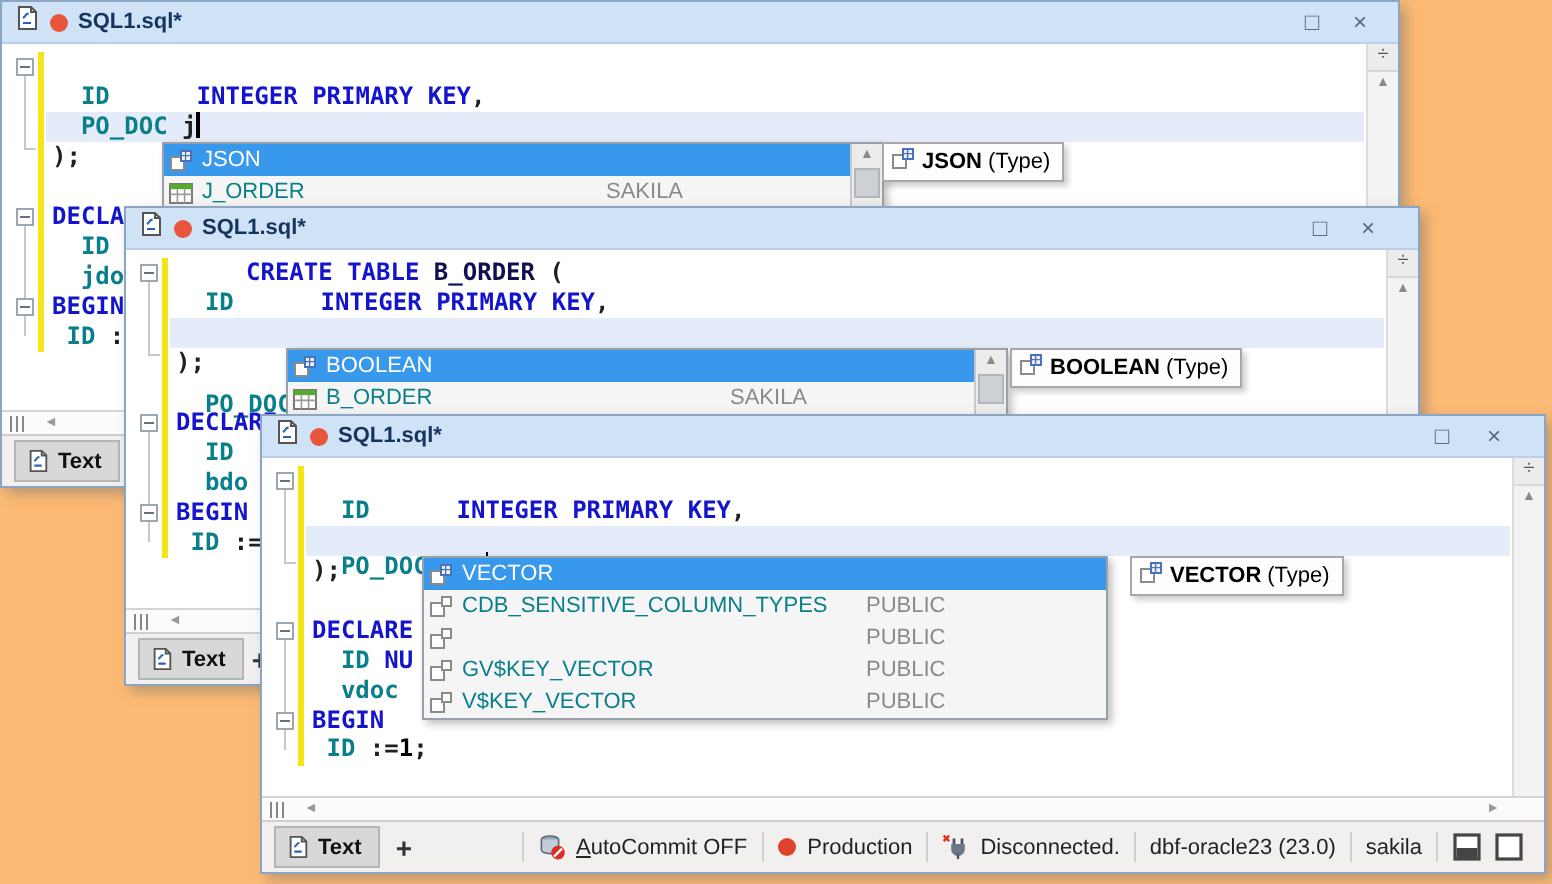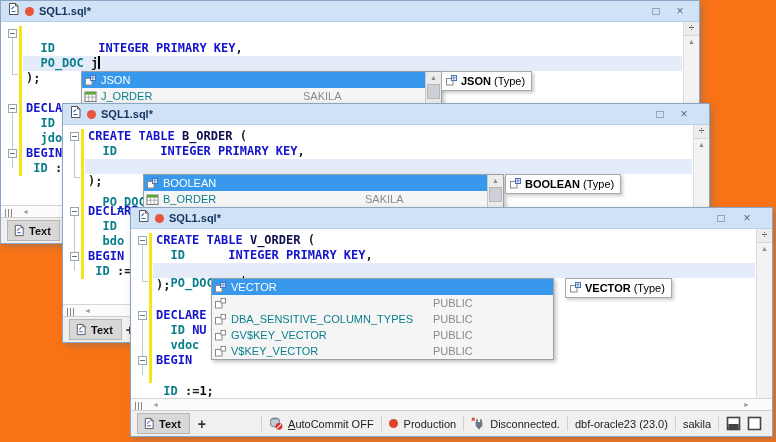--- a/index.html
+++ b/index.html
@@ -1,16 +1,16 @@
 <!DOCTYPE html>
 <html><head>
 <meta charset="utf-8">
 <style>
   html,body{margin:0;padding:0;background:#fff;}
-  #screen{position:relative;width:776px;height:442px;background:#f97316;overflow:hidden;
+  #screen{position:relative;width:776px;height:442px;background:#fdba74;overflow:hidden;
           font-family:"Liberation Sans","DejaVu Sans",sans-serif;}
   .win{position:absolute;background:#fff;border:1px solid #8aa6c4;
        box-shadow:3px 3px 6px rgba(110,110,110,.45);box-sizing:border-box;}
   .titlebar{position:absolute;left:0;right:0;top:0;height:21px;background:#cfe2f6;
             border-bottom:1px solid #b9d0e8;display:flex;align-items:center;padding-left:6px;box-sizing:border-box;}
   .title-text{font-size:11px;font-weight:bold;color:#16335e;margin-left:5px;}
   .mod-dot{width:9px;height:9px;border-radius:50%;background:#e8543c;margin-left:5px;flex:0 0 auto;}
   .winbtn{position:absolute;top:2px;width:18px;height:16px;text-align:center;font-size:12px;
           color:#5a6a7a;line-height:16px;cursor:default;}
   
@@ -165,21 +165,21 @@
           </svg></span>
       <span class="mod-dot"></span>
       <span class="title-text">SQL1.sql*</span>
       <span class="winbtn" style="right:40px;">□</span>
       <span class="winbtn" style="right:16px;">×</span>
     </div>
     <div class="chg-bar" style="top:25px;height:150px;"></div>
     <div class="cur-line" style="top:55px;"></div>
     <div class="fold-guide" style="top:37px;height:36px;"></div>
     <div class="fold-guide2" style="top:112px;height:55px;"></div>
-    <div class="code-line" style="top:25px;"><span class="tk-kw">CREATE TABLE </span><span class="tk-tbl">B_ORDER</span><span class="tk-pl"> (</span></div>
+    <div class="code-line" style="top:25px;margin-left:35px;"><span class="tk-kw">CREATE TABLE </span><span class="tk-tbl">B_ORDER</span><span class="tk-pl"> (</span></div>
     <div class="code-line" style="top:40px;"><span class="tk-id">  ID</span><span class="tk-pl">      </span><span class="tk-kw">INTEGER PRIMARY KEY</span><span class="tk-pl">,</span></div>
     <div class="code-line" style="top:55px;margin-top:36px;"><span class="tk-id">  PO_DOC</span><span class="tk-pl"> bo</span><span class="caret"></span></div>
     <div class="code-line" style="top:70px;"><span class="tk-pl">);</span></div>
     <div class="code-line" style="top:100px;"><span class="tk-kw">DECLARE</span></div>
     <div class="code-line" style="top:115px;"><span class="tk-id">  ID</span></div>
     <div class="code-line" style="top:130px;"><span class="tk-id">  bdo</span></div>
     <div class="code-line" style="top:145px;"><span class="tk-kw">BEGIN</span></div>
     <div class="code-line" style="top:160px;"><span class="tk-id"> ID</span><span class="tk-pl"> :=</span><span class="tk-num">1</span></div>
     <div class="fold-box" style="top:28px;"></div>
     <div class="fold-box" style="top:103px;"></div>
@@ -254,29 +254,28 @@
           </svg></span>
       <span class="mod-dot"></span>
       <span class="title-text">SQL1.sql*</span>
       <span class="winbtn" style="right:42px;">□</span>
       <span class="winbtn" style="right:16px;">×</span>
     </div>
     <div class="chg-bar" style="top:25px;height:150px;"></div>
     <div class="cur-line" style="top:55px;"></div>
     <div class="fold-guide" style="top:37px;height:36px;"></div>
     <div class="fold-guide2" style="top:112px;height:55px;"></div>
-    <div class="code-line" style="top:25px;"><span class="tk-kw">CREATE TABLE </span><span class="tk-tbl">V_ORDER</span><span class="tk-pl"> (</span></div>
     <div class="code-line" style="top:40px;"><span class="tk-id">  ID</span><span class="tk-pl">      </span><span class="tk-kw">INTEGER PRIMARY KEY</span><span class="tk-pl">,</span></div>
     <div class="code-line" style="top:68px;"><span class="tk-id">  PO_DOC</span><span class="tk-pl"> vec</span><span class="caret"></span></div>
     <div class="code-line" style="top:70px;"><span class="tk-pl">);</span></div>
     <div class="code-line" style="top:100px;"><span class="tk-kw">DECLARE</span></div>
     <div class="code-line" style="top:115px;"><span class="tk-id">  ID</span><span class="tk-pl"> </span><span class="tk-kw">NU</span></div>
     <div class="code-line" style="top:130px;"><span class="tk-id">  vdoc</span></div>
     <div class="code-line" style="top:145px;"><span class="tk-kw">BEGIN</span></div>
-    <div class="code-line" style="top:176px;"><span class="tk-id"> ID</span><span class="tk-pl"> :=</span><span class="tk-num">1</span><span class="tk-pl">;</span></div>
+    <div class="code-line" style="top:159px;"><span class="tk-id"> ID</span><span class="tk-pl"> :=</span><span class="tk-num">1</span><span class="tk-pl">;</span></div>
     <div class="fold-box" style="top:28px;"></div>
     <div class="fold-box" style="top:103px;"></div>
     <div class="fold-box" style="top:148px;"></div>
     <div class="vscroll" style="bottom:37px;">
       <span class="split-widget">÷</span>
       <span class="arr">▲</span>
     </div>
 
     <div class="dropdown" style="left:80px;top:70px;width:341px;height:80px;">
       <div class="dd-row dd-sel" style="top:0;width:341px;">
@@ -289,30 +288,30 @@
           </span>
         <span class="dd-name">VECTOR</span>
       </div>
       <div class="dd-row" style="top:16px;width:341px;">
         <span class="ic">
             <svg width="13" height="13" viewBox="0 0 13 13">
               <rect x="1.5" y="4.5" width="6.5" height="6.5" fill="#fff" stroke="#8a8a8a"></rect>
               <rect x="7" y="1.5" width="4.5" height="4.5" fill="#fff" stroke="#8a8a8a"></rect>
             </svg>
           </span>
+        <span class="dd-name">CDB_SENSITIVE_COLUMN_TYPES</span>
         <span class="dd-schema">PUBLIC</span>
       </div>
       <div class="dd-row" style="top:32px;width:341px;">
         <span class="ic">
             <svg width="13" height="13" viewBox="0 0 13 13">
               <rect x="1.5" y="4.5" width="6.5" height="6.5" fill="#fff" stroke="#8a8a8a"></rect>
               <rect x="7" y="1.5" width="4.5" height="4.5" fill="#fff" stroke="#8a8a8a"></rect>
             </svg>
           </span>
-        <span class="dd-name">DBA_SENSITIVE_COLUMN_TYPES</span>
         <span class="dd-schema">PUBLIC</span>
       </div>
       <div class="dd-row" style="top:48px;width:341px;">
         <span class="ic">
             <svg width="13" height="13" viewBox="0 0 13 13">
               <rect x="1.5" y="4.5" width="6.5" height="6.5" fill="#fff" stroke="#8a8a8a"></rect>
               <rect x="7" y="1.5" width="4.5" height="4.5" fill="#fff" stroke="#8a8a8a"></rect>
             </svg>
           </span>
         <span class="dd-name">GV$KEY_VECTOR</span>

